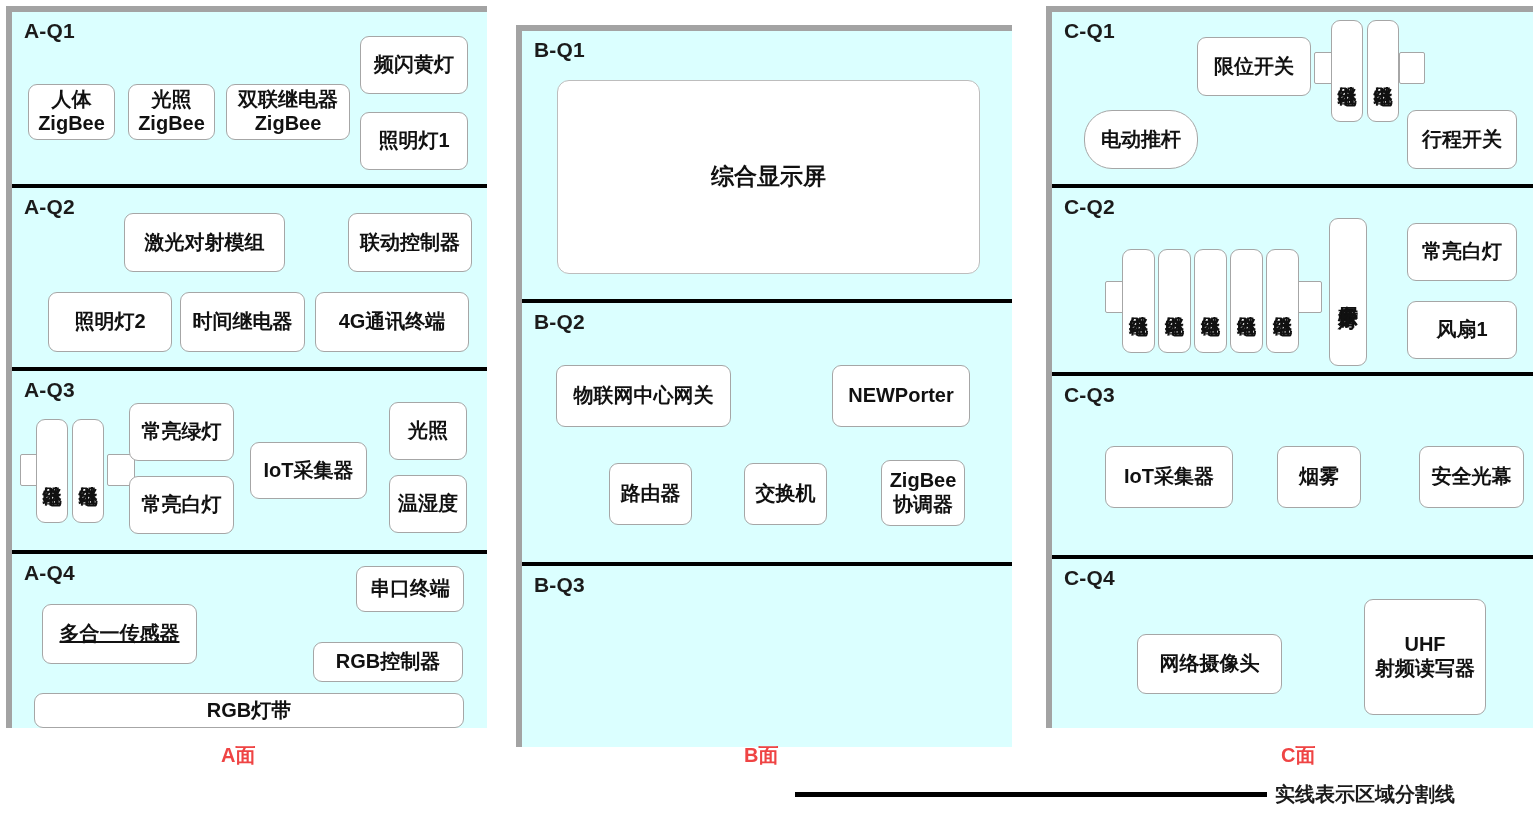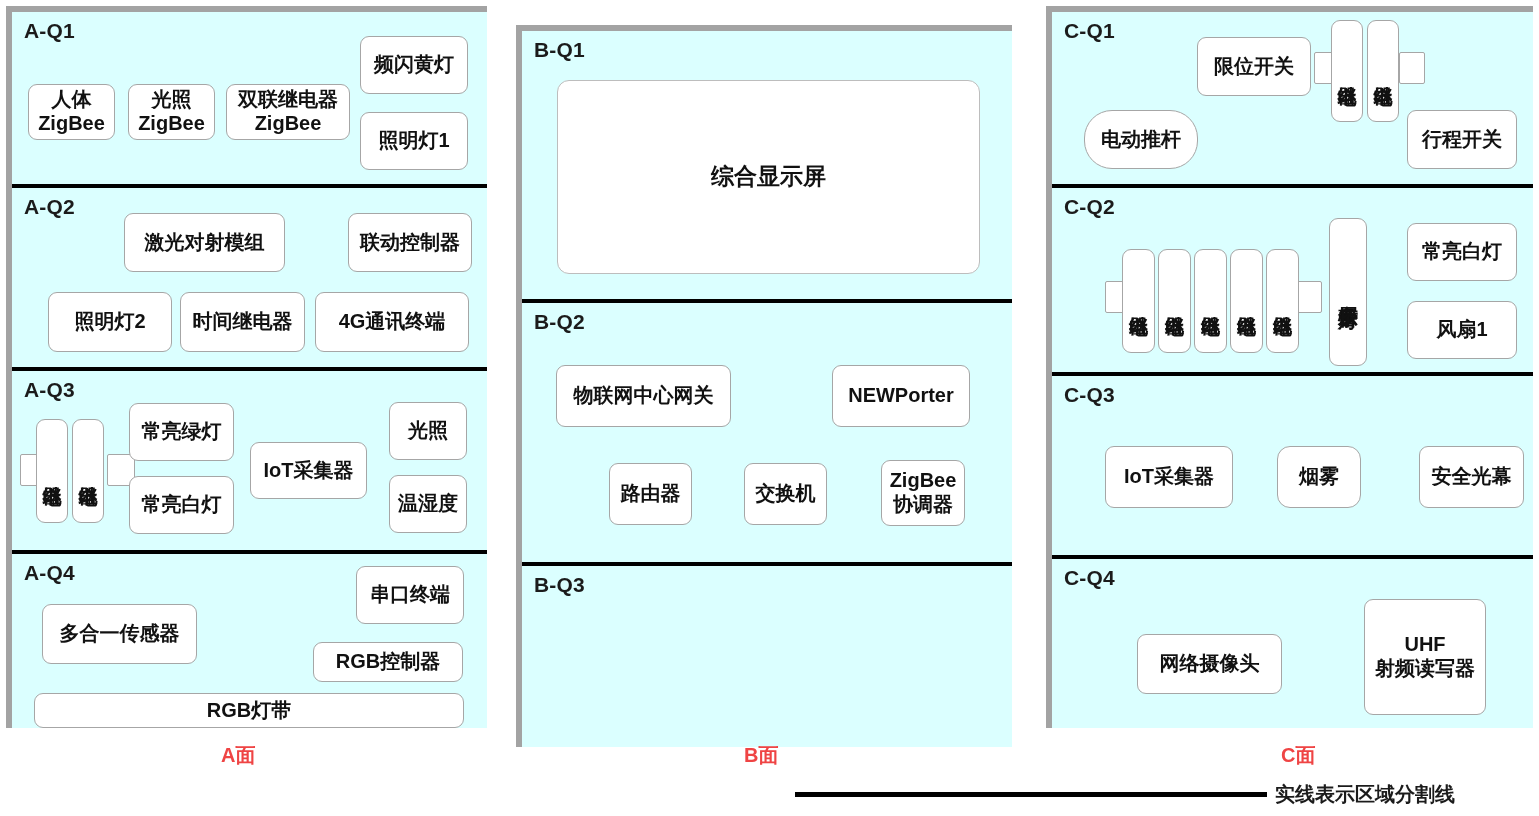--- a/index.html
+++ b/index.html
@@ -148,22 +148,22 @@
 
       <div class="dev" style="left:117px; top:32px; width:105px; height:58px;">常亮绿灯</div>
       <div class="dev" style="left:117px; top:105px; width:105px; height:58px;">常亮白灯</div>
       <div class="dev" style="left:238px; top:71px; width:117px; height:57px;">IoT采集器</div>
       <div class="dev" style="left:377px; top:31px; width:78px; height:58px;">光照</div>
       <div class="dev" style="left:377px; top:104px; width:78px; height:58px;">温湿度</div>
     </div>
 
     <div class="quad" style="left:0; top:538px; width:475px; height:178px;">
       <div class="quad-label">A-Q4</div>
-      <div class="dev" style="left:30px; top:50px; width:155px; height:60px;">多合一传感器</div>
-      <div class="dev" style="left:344px; top:12px; width:108px; height:58px;">串口终端</div>
+      <div class="dev" style="left:30px; top:50px; width:155px; height:60px;text-decoration:underline;">多合一传感器</div>
+      <div class="dev" style="left:344px; top:12px; width:108px; height:46px;">串口终端</div>
       <div class="dev" style="left:301px; top:88px; width:150px; height:40px;">RGB控制器</div>
       <div class="dev" style="left:22px; top:139px; width:430px; height:35px;">RGB灯带</div>
     </div>
   </div>
 
   <div class="panel" style="left:516px; top:6px; width:496px; height:722px;margin-top:19px;">
 
     <div class="quad" style="left:0; top:0; width:490px; height:268px;">
       <div class="quad-label">B-Q1</div>
       <div class="dev screen" style="left:35px; top:49px; width:423px; height:194px;">综合显示屏</div>
@@ -211,21 +211,21 @@
       <div class="dev vert small" style="left:214px; top:61px; width:33px; height:104px;">继电器</div>
 
       <div class="dev vert" style="left:277px; top:30px; width:38px; height:148px;">多层警示灯</div>
       <div class="dev" style="left:355px; top:35px; width:110px; height:58px;">常亮白灯</div>
       <div class="dev" style="left:355px; top:113px; width:110px; height:58px;">风扇1</div>
     </div>
 
     <div class="quad" style="left:0; top:360px; width:481px; height:183px;">
       <div class="quad-label">C-Q3</div>
       <div class="dev" style="left:53px; top:70px; width:128px; height:62px;">IoT采集器</div>
-      <div class="dev" style="left:225px; top:70px; width:84px; height:62px;border-radius:13px;">烟雾</div>
+      <div class="dev" style="left:225px; top:70px; width:84px; height:62px;">烟雾</div>
       <div class="dev" style="left:367px; top:70px; width:105px; height:62px;">安全光幕</div>
     </div>
 
     <div class="quad" style="left:0; top:543px; width:481px; height:173px;">
       <div class="quad-label">C-Q4</div>
       <div class="dev" style="left:85px; top:75px; width:145px; height:60px;">网络摄像头</div>
       <div class="dev" style="left:312px; top:40px; width:122px; height:116px;">UHF
 射频读写器</div>
     </div>
   </div>

